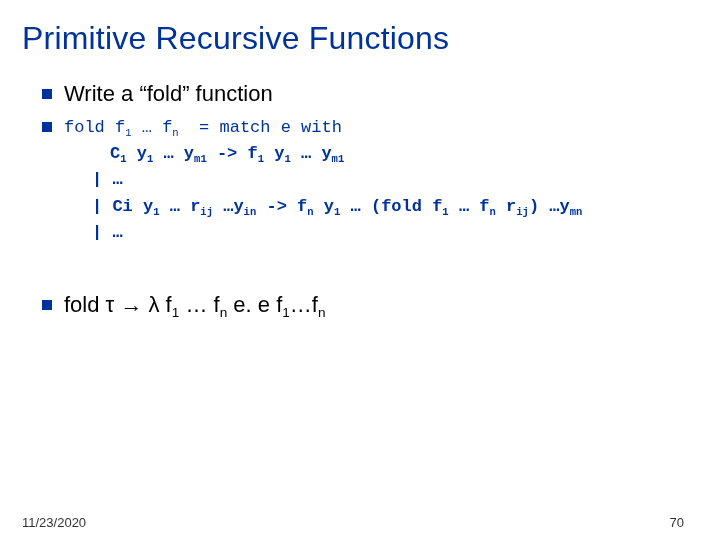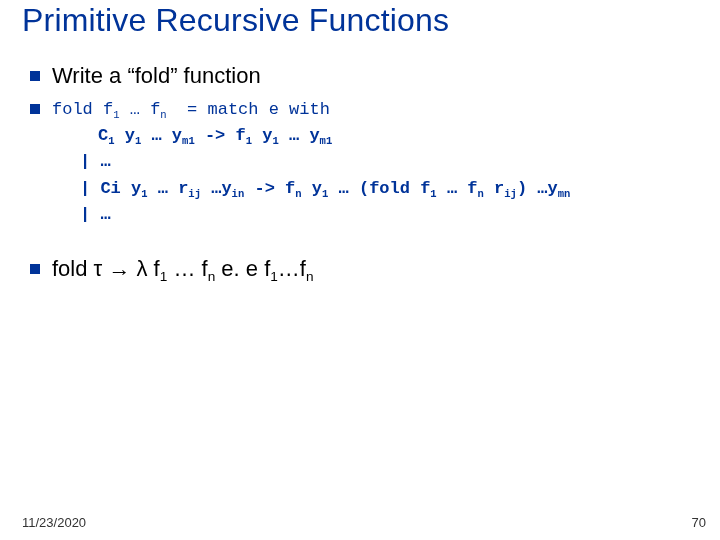--- a/index.html
+++ b/index.html
@@ -10,33 +10,33 @@
     background: #ffffff;
     font-family: Arial, Helvetica, sans-serif;
     overflow: hidden;
     position: relative;
   }
   .slide {
     width: 720px;
     height: 540px;
     position: relative;
     box-sizing: border-box;
-    padding: 2px 18px 12px 22px;
+    padding: 20px 18px 12px 22px;
   }
   .title {
     color: #003399;
     font-size: 32px;
     font-weight: 400;
     margin: 0 0 22px 0;
     letter-spacing: 0.2px;
   }
   ul.bullets {
     list-style: none;
     padding: 0;
-    margin: 0;
+    margin: 12px;
   }
   ul.bullets > li {
     position: relative;
     padding-left: 30px;
     margin-bottom: 6px;
   }
   ul.bullets > li::before {
     content: "";
     position: absolute;
     left: 8px;
@@ -77,21 +77,21 @@
   .arrow {
     font-family: Arial, sans-serif;
   }
   .spacer {
     height: 20px;
   }
   .footer {
     position: absolute;
     bottom: 10px;
     left: 22px;
-    right: 14px;
+    right: 36px;
     font-family: Arial, sans-serif;
     font-size: 13px;
     color: #333;
     display: flex;
     justify-content: space-between;
   }
 </style>
 </head>
 <body>
 

